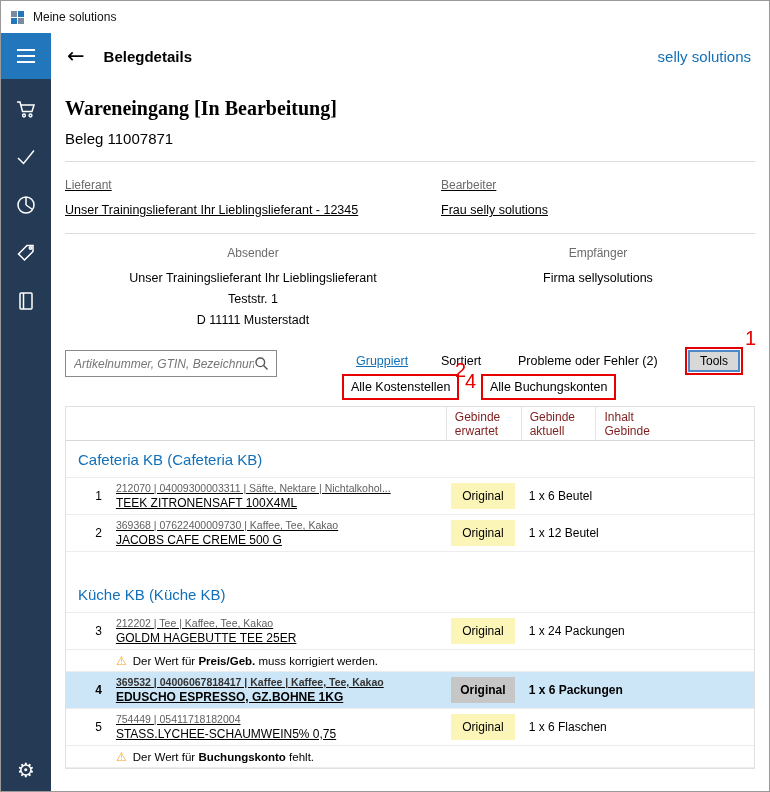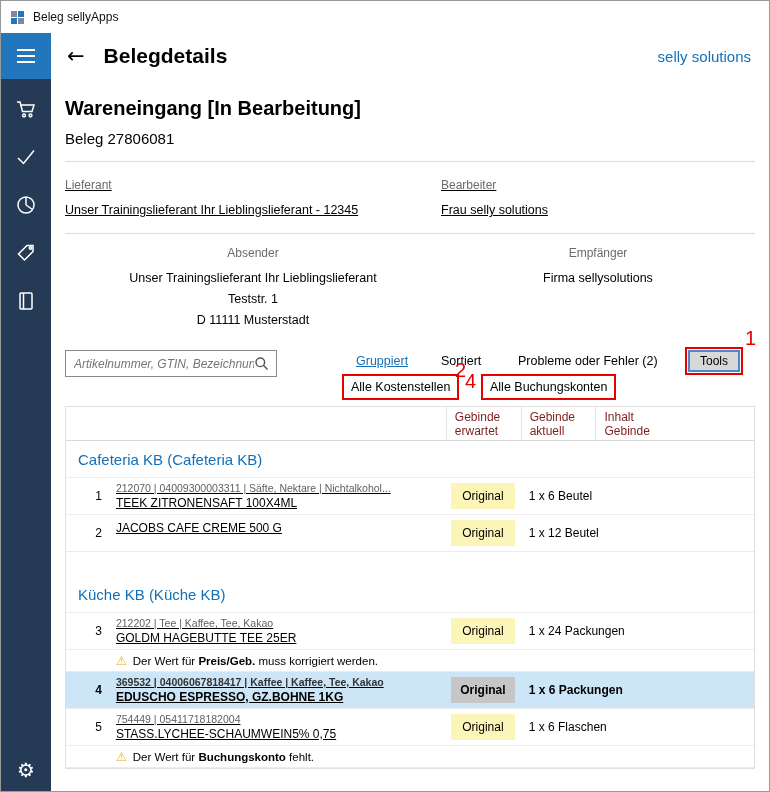--- a/index.html
+++ b/index.html
@@ -17,26 +17,26 @@
   .hamburger { width:50px; height:46px; background:#2176bc; display:flex; flex-direction:column; align-items:center; justify-content:center; gap:4px; cursor:pointer; }
   .hamburger .bar { width:18px; height:2px; background:#fff; }
   .nav-icons { display:flex; flex-direction:column; align-items:center; margin-top:17px; gap:23px; width:100%; }
   .nav-icon { width:50px; height:25px; display:flex; align-items:center; justify-content:center; cursor:pointer; }
   .nav-icon svg { stroke:#fff; fill:none; stroke-width:1.5; }
   .gear { margin-top:auto; margin-bottom:13px; color:#fff; font-size:20px; line-height:20px; cursor:pointer; font-family:"DejaVu Sans", sans-serif; }
 
   
   .pageheader { position:absolute; left:50px; top:32px; width:718px; height:46px; background:#fff; display:flex; align-items:center; }
   .back-arrow { font-size:21px; margin-left:16px; cursor:pointer; font-family:"DejaVu Sans", sans-serif; }
-  .pageheader-title { font-size:21px; font-weight:700; margin-left:19px; }
+  .pageheader-title { font-size:15px; font-weight:700; margin-left:19px; }
   .brand { margin-left:auto; margin-right:18px; font-size:15px; color:#1270b8; }
 
   
   .content { position:absolute; left:50px; top:78px; width:718px; height:714px; background:#fff; padding:0 14px; }
-  .doc-title { font-size:20px; font-weight:700; margin-top:18px; }
+  .doc-title { font-size:20px; font-weight:700; margin-top:18px;font-family:Liberation Serif, serif; }
   .doc-number { font-size:15px; margin-top:10px; }
   .divider { border-top:1px solid #dcdcdc; margin-top:14px; }
 
   .fields-row { display:grid; grid-template-columns:376px 1fr; }
   .fields-row.first { padding:16px 0 12px; border-bottom:1px solid #dcdcdc;text-decoration:underline; }
   .fields-row.second { padding:12px 0 8px;text-align:center; }
   .field-label { font-size:12px; color:#6b6b6b; margin-bottom:8px; }
   .field-value { font-size:12.5px; color:#000; line-height:21px; }
 
   
@@ -99,21 +99,21 @@
 
   <div class="titlebar">
     <span class="app-icon">
       <svg width="15" height="15" viewBox="0 0 15 15">
         <rect x="1" y="1" width="6" height="6" fill="#7a8aa0"></rect>
         <rect x="8" y="1" width="6" height="6" fill="#2176bc"></rect>
         <rect x="1" y="8" width="6" height="6" fill="#2176bc"></rect>
         <rect x="8" y="8" width="6" height="6" fill="#7a8aa0"></rect>
       </svg>
     </span>
-    <span class="titlebar-text">Beleg sellyApps</span>
+    <span class="titlebar-text">Meine solutions</span>
   </div>
 
   <div class="sidebar">
     <div class="hamburger">
       <div class="bar"></div>
         <div class="bar"></div>
         <div class="bar"></div>
     </div>
     <div class="nav-icons">
       <div class="nav-icon">
@@ -151,21 +151,21 @@
   </div>
 
   <div class="pageheader">
     <span class="back-arrow">←</span>
     <span class="pageheader-title">Belegdetails</span>
     <span class="brand">selly solutions</span>
   </div>
 
   <div class="content">
     <div class="doc-title">Wareneingang [In Bearbeitung]</div>
-    <div class="doc-number">Beleg 27806081</div>
+    <div class="doc-number">Beleg 11007871</div>
     <div class="divider"></div>
 
     <div class="fields-row first">
       <div>
         <div class="field-label">Lieferant</div>
         <div class="field-value">Unser Trainingslieferant Ihr Lieblingslieferant - 12345</div>
       </div>
       <div>
         <div class="field-label">Bearbeiter</div>
         <div class="field-value">Frau selly solutions</div>
@@ -236,20 +236,21 @@
             <div class="pname">TEEK ZITRONENSAFT 100X4ML</div>
           </div>
           <div class="c3">
             <span class="badge">Original</span>
           </div>
           <div class="c4">1 x 6 Beutel</div>
         </div>
         <div class="trow">
           <div class="c-num">2</div>
           <div class="c-desc">
+            <div class="meta">369368 | 07622400009730 | Kaffee, Tee, Kakao</div>
             <div class="pname">JACOBS CAFE CREME 500 G</div>
           </div>
           <div class="c3">
             <span class="badge">Original</span>
           </div>
           <div class="c4">1 x 12 Beutel</div>
         </div>
       </div>
 
       <div class="group-title second">Küche KB (Küche KB)</div>

